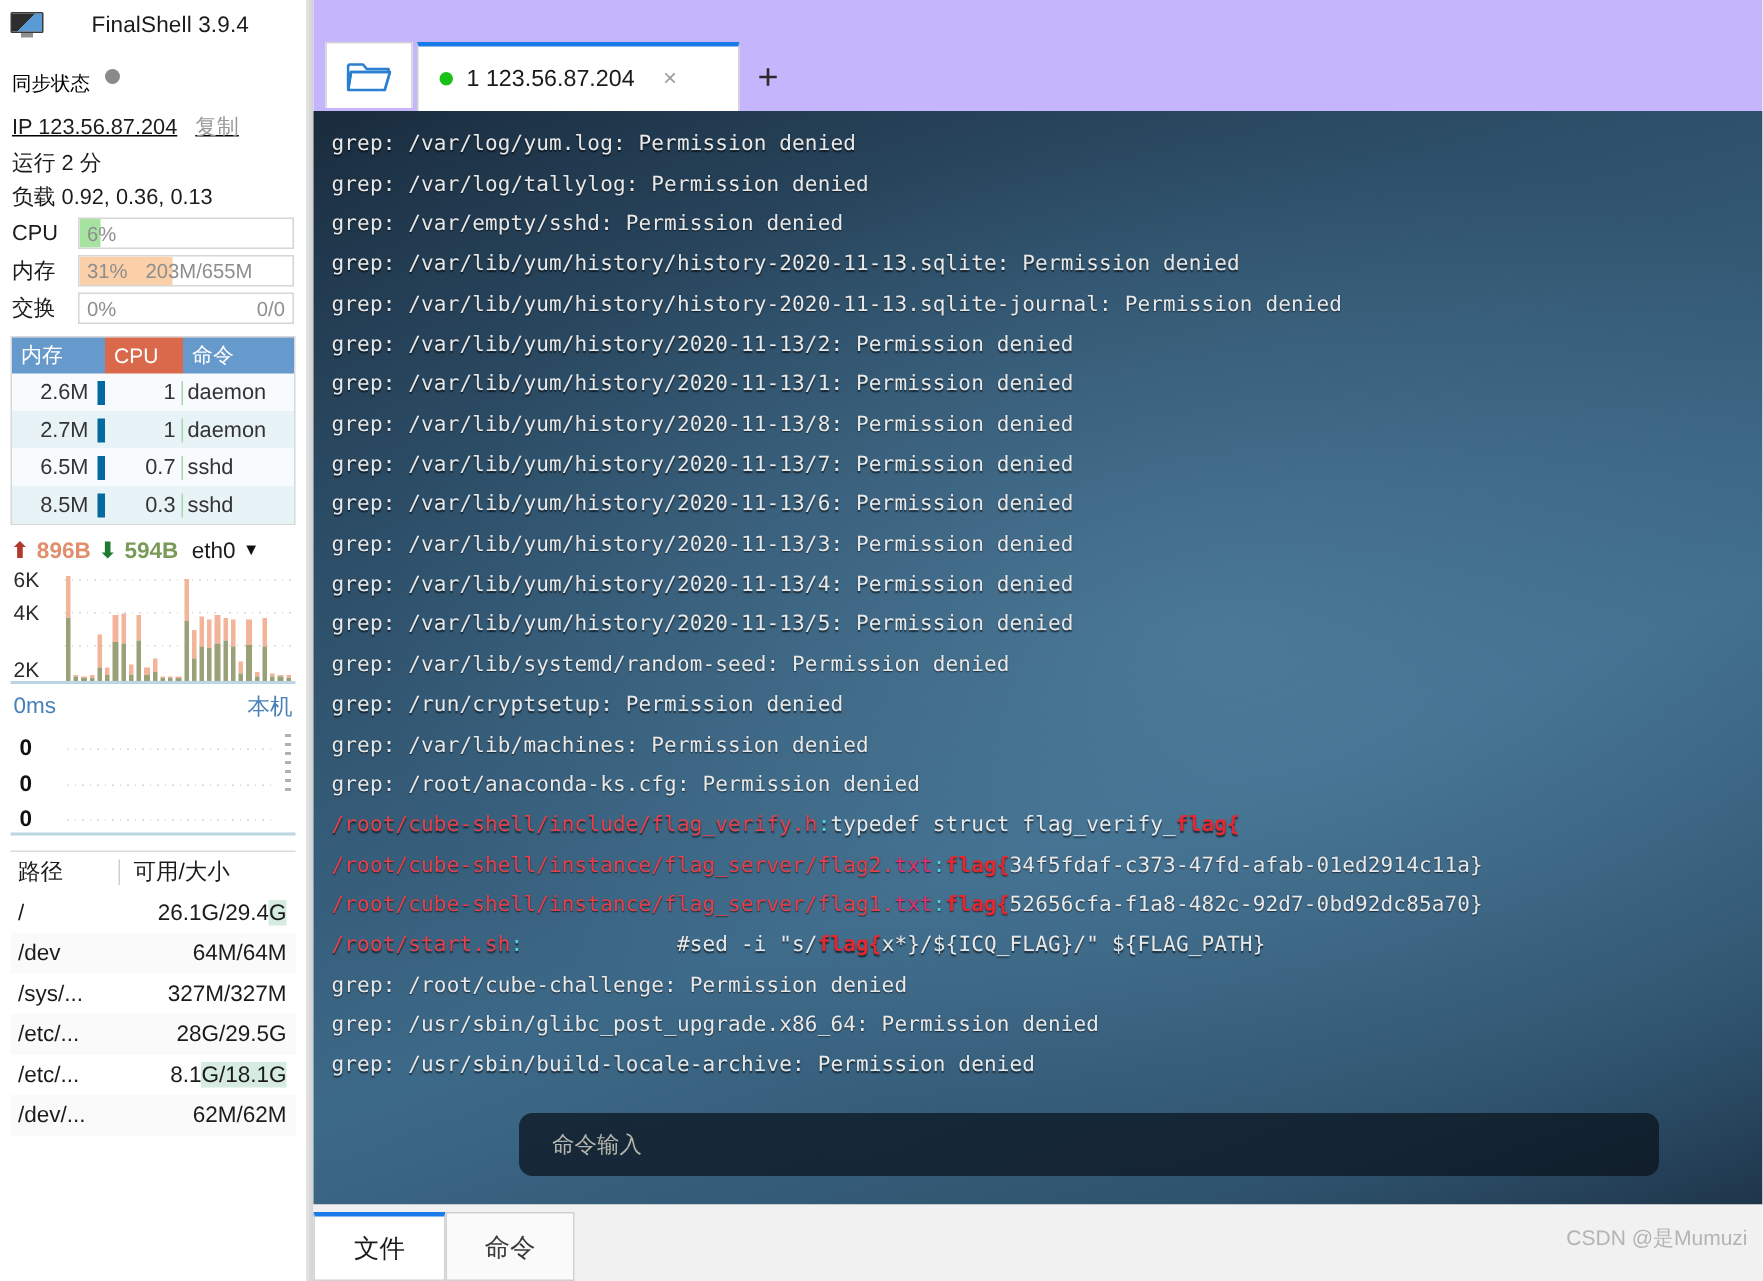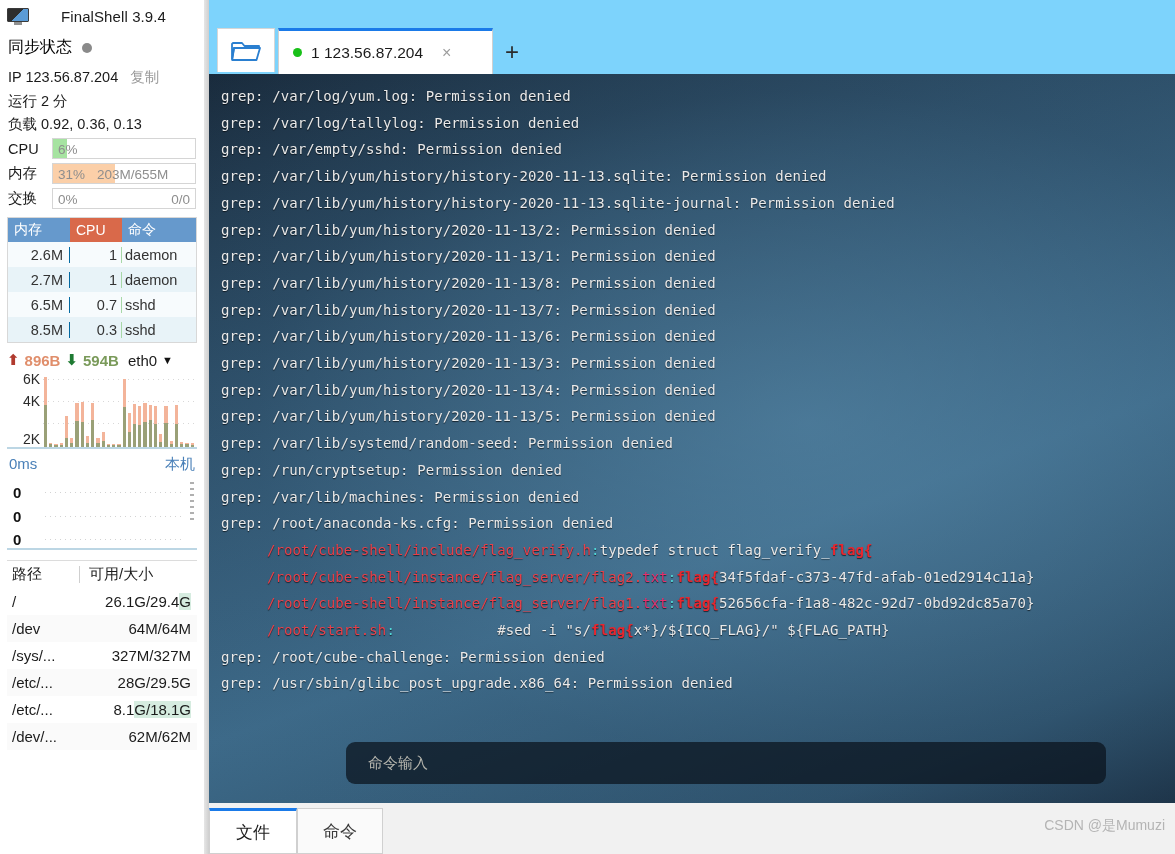--- a/index.html
+++ b/index.html
@@ -27,21 +27,21 @@
     background: linear-gradient(135deg,#2e2e2e 0 48%, #5b9bd5 48% 100%);
     border: 1px solid #3a3a3a; border-radius: 1px;
   }
   .mon-icon .stand {
     position: absolute; left: 7px; top: 14px; width: 8px; height: 3px; background: #909090;
   }
   .app-title { font-size: 15px; color: #1b1b1b; letter-spacing: .1px; margin-left: 24px; }
   .sync-row { display: flex; align-items: center; gap: 10px; padding: 5px 8px 4px 8px; }
   .sync-dot { width: 10px; height: 10px; border-radius: 50%; background: #8a8a8a; display:inline-block; }
 
-  .ip-row { display: flex; align-items: baseline; gap: 12px; padding: 6px 8px 3px 8px; }
+  .ip-row { display: flex; align-items: baseline; gap: 12px; padding: 6px 8px 3px 8px; text-decoration: underline; }
   .ip-text { font-size: 14.5px; color: #1b1b1b; }
   .copy-link { font-size: 14.5px; color: #9a9a9a; cursor: pointer; }
 
   .sysinfo-btn {
     display: block; margin: 5px 8px 4px 8px; width: 140px; height: 30px;
     background: #f0f4f8; border: 1px solid #c3d4e2; border-radius: 2px;
     font-size: 15px; color: #1b1b1b; cursor: pointer;
     font-family: "Liberation Sans", sans-serif;
   }
 
@@ -72,39 +72,39 @@
   
   .proc-wrap { margin: 6px 7px 0 7px; border: 1px solid #d8d8d8; }
   .proc-head { display: flex; height: 24px; }
   .ph { font-size: 14px; color: #ffffff; display: flex; align-items: center; padding-left: 6px; }
   .ph.mem { background: #6699cc; width: 62px; }
   .ph.cpu { background: #d9694a; width: 52px; }
   .ph.cmd { background: #6699cc; flex: 1 1 auto; }
   .proc-row { display: flex; height: 25px; align-items: center; font-size: 14.5px; color: #333; }
   .proc-row:nth-child(odd) { background: #f7fbfd; }
   .proc-row:nth-child(even) { background: #e8f3f8; }
-  .pc-mem { width: 62px; text-align: right; padding-right: 6px; border-right: 1px solid #0369a1; }
+  .pc-mem { width: 62px; text-align: right; padding-right: 6px; border-right: 5px solid #0369a1; }
   .pc-cpu { width: 52px; text-align: right; padding-right: 4px; border-right: 1px solid #a8d8a8; }
   .pc-cmd { flex: 1 1 auto; padding-left: 3px; overflow: hidden; white-space: nowrap; }
 
   
   .net-head { display: flex; align-items: center; gap: 5px; padding: 8px 7px 2px 7px; font-size: 15px; }
   .arrow-up { color: #b03a2e; font-weight: bold; }
   .up-val { color: #e08e6b; font-weight: bold; }
   .arrow-down { color: #1e7a32; font-weight: bold; }
   .down-val { color: #7a9a5a; font-weight: bold; }
   .iface { color: #1b1b1b; margin-left: 4px; }
   .caret { color: #111; font-size: 11px; }
 
   .chart-box {
     position: relative; margin: 0 7px; height: 78px;
     border-bottom: 2px solid #bcd6e4; background: #ffffff;
   }
   .y-labels { position: absolute; left: 2px; top: 0; width: 32px; height: 100%; }
-  .y-labels div { position: absolute; font-size: 14px; color: #2b2b2b; margin-left: 14px; }
+  .y-labels div { position: absolute; font-size: 14px; color: #2b2b2b; }
   .plot { position: absolute; left: 36px; right: 2px; top: 2px; bottom: 0; overflow: hidden; }
   .grid-dots {
     position: absolute; left: 0; right: 0; height: 1px;
     background-image: repeating-linear-gradient(to right, #d8d8d8 0 1px, transparent 1px 5px);
   }
   .bars { position: absolute; left: 0; right: 0; bottom: 0; top: 0; display: flex; align-items: flex-end; gap: 0px; }
   .bcol { flex: 1 1 0; display: flex; flex-direction: column; justify-content: flex-end; height: 100%; }
   .bseg.up { background: #f3b49a; }
   .bseg.dn { background: #9aa077; }
 
@@ -142,21 +142,21 @@
     background: linear-gradient(to right, #e6e6e6, #cfcfcf);
   }
   .sb-track {
     position: absolute; left: 199px; top: 285px; width: 4px; height: 300px;
     background: #ffffff;
   }
 
   
   #right { position: absolute; left: 209px; top: 0; width: 966px; height: 854px; background: #f1f1f1; }
 
-  .tabbar { position: relative; height: 74px; background: #7dd3fc; }
+  .tabbar { position: relative; height: 74px; background: #c4b5fd; }
   .folder-btn {
     position: absolute; left: 8px; top: 28px; width: 58px; height: 44px;
     background: #ffffff; border: 1px solid #d6d6d6; border-bottom: none;
     display: flex; align-items: center; justify-content: center; cursor: pointer;
   }
   .folder-icon { width: 30px; height: 23px; position: relative; }
   .folder-icon svg { display: block; }
   .term-tab {
     position: absolute; left: 69px; top: 28px; height: 46px; min-width: 215px;
     background: #ffffff; border: 1px solid #d0d0d0; border-bottom: none;
@@ -179,21 +179,21 @@
       linear-gradient(160deg, #18293a 0%, #2a4a63 28%, #3d6a89 62%, #2c4f69 88%, #1b3044 100%);
     overflow: hidden;
     font-family: "DejaVu Sans Mono", "Liberation Mono", monospace;
   }
   .term-lines { padding: 9px 0 0 12px; }
   .tline {
     font-size: 14px; line-height: 26.7px; white-space: pre;
     color: #e9e9e9; text-shadow: 0 1px 1px rgba(0,0,0,.65);
     letter-spacing: .1px;
   }
-  .tline .pth { color: #e8404a; margin-left: 46px; }
+  .tline .pth { color: #e8404a; }
   .tline .fl { color: #e8262e; font-weight: bold; }
   .tline .pink { color: #e8306e; }
   .tline .cy { color: #4fd6d6; }
 
   .cmd-input {
     position: absolute; left: 137px; bottom: 19px; width: 760px; height: 42px;
     background: rgba(10,18,28,0.72); border-radius: 9px;
     display: flex; align-items: center; padding-left: 22px;
     font-family: "Liberation Sans", sans-serif; font-size: 15px; color: #b5b5ad;
     cursor: text;
@@ -222,21 +222,21 @@
 
     <div class="titlebar">
       <span class="mon-icon">
         <span class="screen"></span>
           <span class="stand"></span>
       </span>
       <span class="app-title">FinalShell 3.9.4</span>
     </div>
 
     <div class="sync-row">
-      <span style="font-size:16px;">同步状态</span>
+      <span style="font-size:13px;margin-top:10px;">同步状态</span>
       <span class="sync-dot"></span>
     </div>
 
     <div class="ip-row">
       <span class="ip-text">IP 123.56.87.204</span>
       <span class="copy-link">复制</span>
     </div>
 
 
     <div class="stat-line">运行 2 分</div>
@@ -543,20 +543,21 @@
           <div class="tline">grep: /var/lib/systemd/random-seed: Permission denied</div>
           <div class="tline">grep: /run/cryptsetup: Permission denied</div>
           <div class="tline">grep: /var/lib/machines: Permission denied</div>
           <div class="tline">grep: /root/anaconda-ks.cfg: Permission denied</div>
           <div class="tline"><span class="pth">/root/cube-shell/include/flag_verify.h</span><span class="cy">:</span>typedef struct flag_verify_<span class="fl">flag{</span></div>
           <div class="tline"><span class="pth">/root/cube-shell/instance/flag_server/flag2.</span><span class="pink">txt</span><span class="cy">:</span><span class="fl">flag{</span>34f5fdaf-c373-47fd-afab-01ed2914c11a}</div>
           <div class="tline"><span class="pth">/root/cube-shell/instance/flag_server/flag1.</span><span class="pink">txt</span><span class="cy">:</span><span class="fl">flag{</span>52656cfa-f1a8-482c-92d7-0bd92dc85a70}</div>
           <div class="tline"><span class="pth">/root/start.sh</span><span class="cy">:</span>            #sed -i "s/<span class="fl">flag{</span>x*}/${ICQ_FLAG}/" ${FLAG_PATH}</div>
           <div class="tline">grep: /root/cube-challenge: Permission denied</div>
           <div class="tline">grep: /usr/sbin/glibc_post_upgrade.x86_64: Permission denied</div>
+          <div class="tline">grep: /usr/sbin/build-locale-archive: Permission denied</div>
         </div>
       <div class="cmd-input">
         <span>命令输入</span>
       </div>
     </div>
 
     <div class="bottombar">
       <div class="btab active">文件</div>
       <div class="btab inactive">命令</div>
       <div class="watermark">CSDN @是Mumuzi</div>

